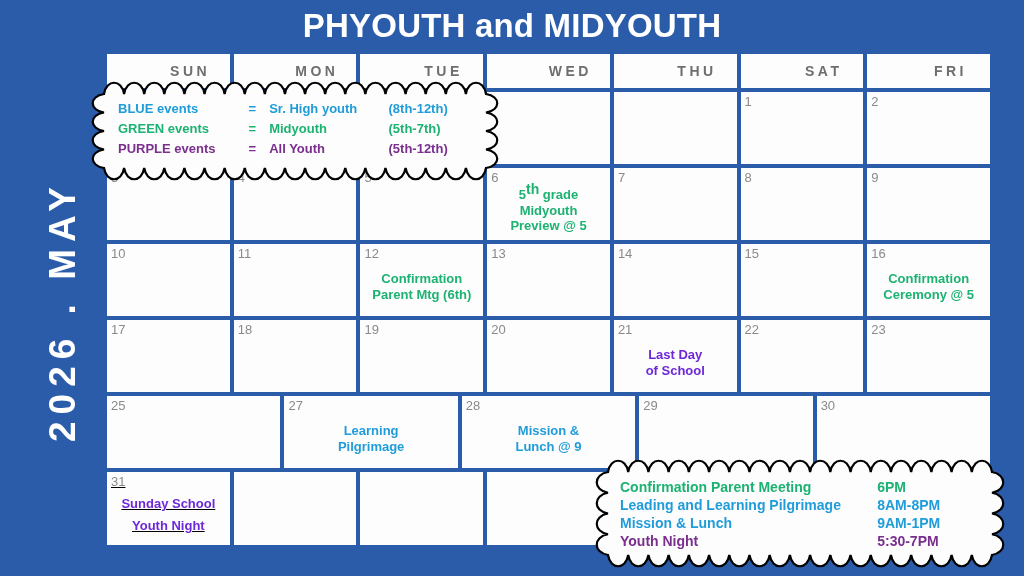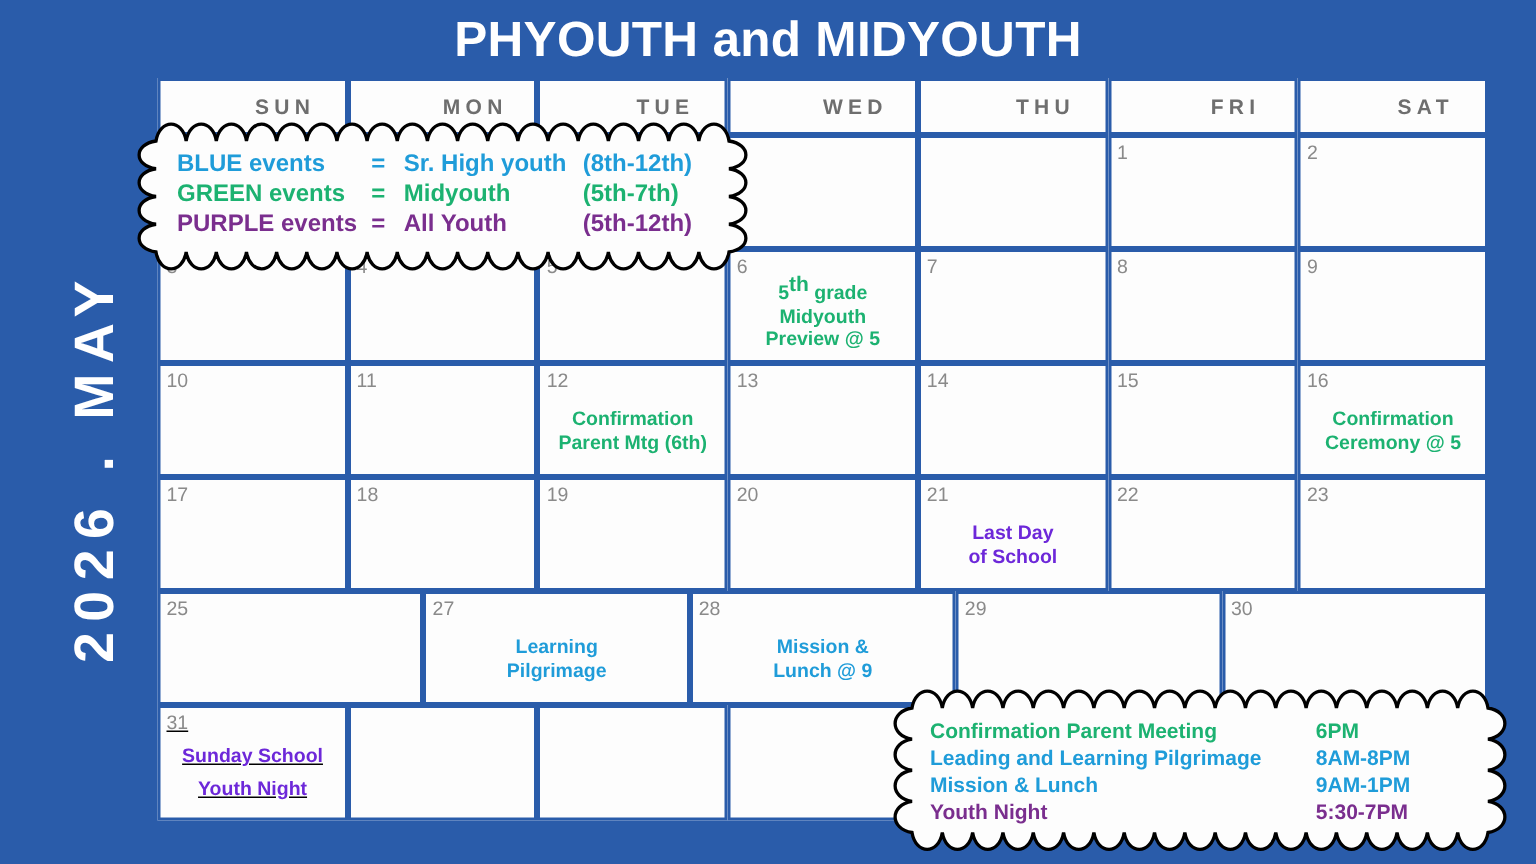--- a/index.html
+++ b/index.html
@@ -142,21 +142,21 @@
     left: 104px;
     top: 94px;
     width: 382px;
     height: 74px;
     padding: 7px 8px 6px 14px;
   }
   #legend-top .lrow {
     display: flex;
     align-items: baseline;
     height: 20px;
-    font-size: 16px;
+    font-size: 13px;
     font-weight: bold;
     white-space: nowrap;
   }
   #legend-top .c1 { width: 126px; }
   #legend-top .c2 { width: 18px; text-align: center; }
   #legend-top .c3 { width: 128px; padding-left: 8px; }
   #legend-top .c4 { width: 90px; }
   .lblue   { color: #1f9cd9; }
   .lgreen  { color: #1cb271; }
   .lpurple { color: #7a2e8e; }
@@ -199,24 +199,24 @@
       <div class="cell">
         <span class="hdr-label">TUE</span>
       </div>
       <div class="cell">
         <span class="hdr-label">WED</span>
       </div>
       <div class="cell">
         <span class="hdr-label">THU</span>
       </div>
       <div class="cell">
+        <span class="hdr-label">SAT</span>
+      </div>
+      <div class="cell">
         <span class="hdr-label">FRI</span>
-      </div>
-      <div class="cell">
-        <span class="hdr-label">SAT</span>
       </div>
     </div>
   <div id="weeks-container">
       <div class="row wk-row">
         <div class="cell">
           <div class="daynum"></div>
         </div>
         <div class="cell">
           <div class="daynum"></div>
         </div>

